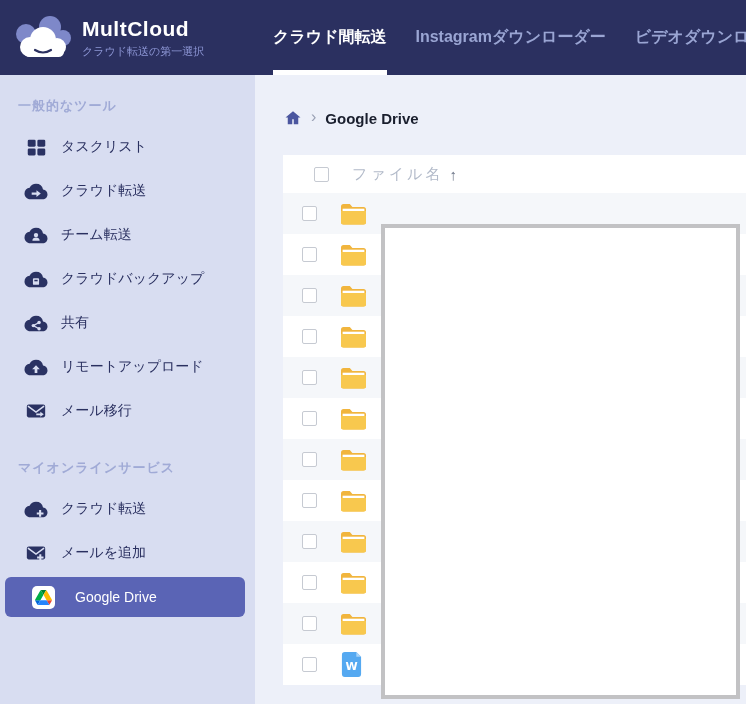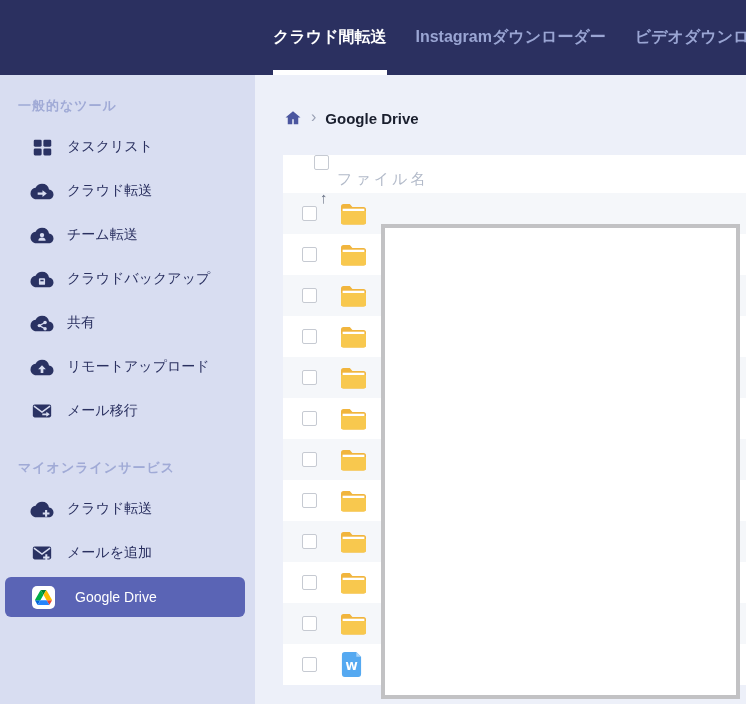--- a/index.html
+++ b/index.html
@@ -35,21 +35,21 @@
   .sidebar {
     position:absolute; left:0; top:75px; width:255px; height:629px;
     background:#d8ddf1; padding-top:14px; overflow:hidden;
   }
   .side-section-title {
     color:#a0aad6; font-size:13px; font-weight:bold;
     padding:8px 8px 10px 18px; letter-spacing:1px;
   }
   .side-item {
     height:44px; display:flex; align-items:center;
-    padding-left:28px; cursor:pointer; color:#2a3060; font-size:14px;
+    padding-left:22px; cursor:pointer; color:#2a3060; font-size:14px;
   }
   .side-item .icon-box {
     width:28px; height:24px; display:flex; align-items:center; justify-content:center;
     flex:0 0 28px;
   }
   .side-item .side-label { margin-left:11px; white-space:nowrap; }
   .side-item.selected {
     background:#5a64b5; color:#ffffff; border-radius:6px;
     margin:2px 10px 2px 5px; padding-left:24px; height:40px;
   }
@@ -66,22 +66,22 @@
     background:#edf0f9;
   }
   .breadcrumb {
     display:flex; align-items:center; margin:34px 0 0 29px; height:18px;
   }
   .crumb-sep { color:#9aa1b5; font-size:16px; margin:0 9px 2px 9px; }
   .crumb-current { color:#1a1f2e; font-size:15px; font-weight:bold; }
 
   .file-table { margin:28px 0 0 28px; width:463px; }
   .thead {
-    height:38px; background:#ffffff; display:flex; align-items:flex-start;
-    padding-left:31px; cursor:pointer;flex-direction:column;
+    height:38px; background:#ffffff; display:flex; align-items:center;
+    padding-left:31px; cursor:pointer;
   }
   .col-name { color:#b2bac9; font-size:15px; letter-spacing:3px; margin-left:23px; }
   .sort-arrow { color:#6d7689; font-size:15px; font-weight:bold; margin-left:6px; }
   .trow { height:41px; display:flex; align-items:center; padding-left:19px; }
   .trow:nth-child(odd) { background:#f5f7fa; }
   .trow:nth-child(even) { background:#ffffff; }
   .trow .icon-cell { margin-left:23px; display:flex; align-items:center; }
   .checkbox {
     width:15px; height:15px; background:#ffffff;
     border:1px solid #c6cad2; border-radius:2px; flex:0 0 15px; cursor:pointer;
@@ -91,20 +91,36 @@
     position:absolute; left:381px; top:224px; width:359px; height:475px;
     background:#ffffff; border:4px solid #c2c2c4; z-index:5;
   }
 </style>
 </head>
 <body>
 
 <div class="app">
 
   <header class="top-header">
+    <div class="logo-wrap">
+      <svg class="logo-cloud" viewBox="0 0 60 48">
+        <circle cx="14" cy="20" r="10" fill="#7e88c9"></circle>
+        <circle cx="38" cy="13" r="11" fill="#7e88c9"></circle>
+        <circle cx="51" cy="24" r="8" fill="#7e88c9"></circle>
+        <circle cx="18" cy="33" r="10" fill="#ffffff"></circle>
+        <circle cx="31" cy="26" r="13" fill="#ffffff"></circle>
+        <circle cx="45" cy="33" r="9" fill="#ffffff"></circle>
+        <rect x="12" y="32" width="40" height="11" rx="5.5" fill="#ffffff"></rect>
+        <path d="M23 36 q8 5 16 0" stroke="#2b3060" stroke-width="2.2" fill="none" stroke-linecap="round"></path>
+      </svg>
+      <div class="logo-texts">
+        <div class="logo-title">MultCloud</div>
+        <div class="logo-tagline">クラウド転送の第一選択</div>
+      </div>
+    </div>
     <nav class="top-nav" id="top-nav">
         <div class="nav-item active">クラウド間転送</div>
         <div class="nav-item">Instagramダウンローダー</div>
         <div class="nav-item">ビデオダウンローダー</div>
       </nav>
   </header>
 
   <aside class="sidebar" id="sidebar">
       <div class="side-section">
         <div class="side-section-title">一般的なツール</div>

